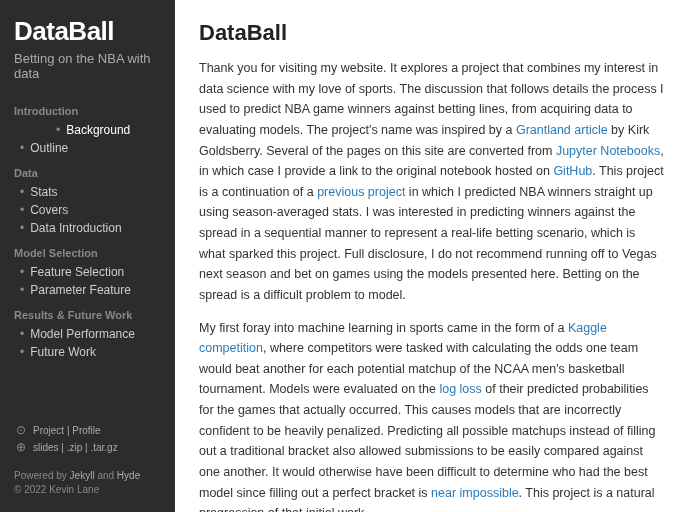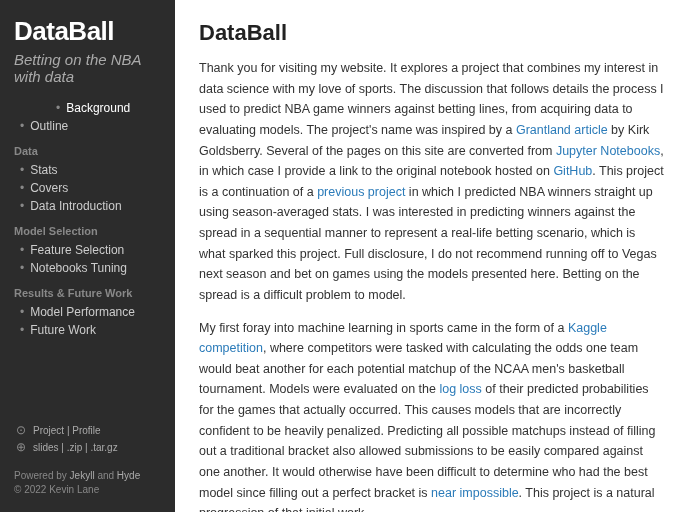--- a/index.html
+++ b/index.html
@@ -21,25 +21,24 @@
     .sidebar-title {
       font-size: 26px;
       font-weight: bold;
       color: #fff;
       padding: 16px 14px 4px 14px;
       font-family: 'Arial Black', 'Arial', sans-serif;
       letter-spacing: -0.5px;
     }
 
     .sidebar-subtitle {
-      font-size: 15px;
+      font-size: 13px;
       color: #aaa;
       padding: 0 14px 14px 14px;
       font-family: Arial, sans-serif;
-      font-style: italic;
     }
 
     .sidebar-section-label {
       font-size: 11px;
       font-weight: bold;
       color: #888;
       padding: 10px 14px 4px 14px;
       text-transform: none;
       font-family: Arial, sans-serif;
     }
@@ -127,31 +126,32 @@
       margin-top: 7px;
     }
   </style>
 </head>
 <body>
 
 <div id="sidebar">
   <div class="sidebar-title">DataBall</div>
   <div class="sidebar-subtitle">Betting on the NBA with data</div>
 
+  <div class="sidebar-section-label">Introduction</div>
   <div class="sidebar-item active">Background</div>
   <div class="sidebar-item">Outline</div>
 
   <div class="sidebar-section-label">Data</div>
   <div class="sidebar-item">Stats</div>
   <div class="sidebar-item">Covers</div>
   <div class="sidebar-item">Data Introduction</div>
 
   <div class="sidebar-section-label">Model Selection</div>
   <div class="sidebar-item">Feature Selection</div>
-  <div class="sidebar-item">Notebooks Tuning</div>
+  <div class="sidebar-item">Parameter Feature</div>
 
   <div class="sidebar-section-label">Results &amp; Future Work</div>
   <div class="sidebar-item">Model Performance</div>
   <div class="sidebar-item">Future Work</div>
 
   <div class="sidebar-footer">
     <div class="sidebar-footer-row">
       <span class="footer-icon">⊙</span>
       <span class="footer-link">Project | Profile</span>
     </div>

